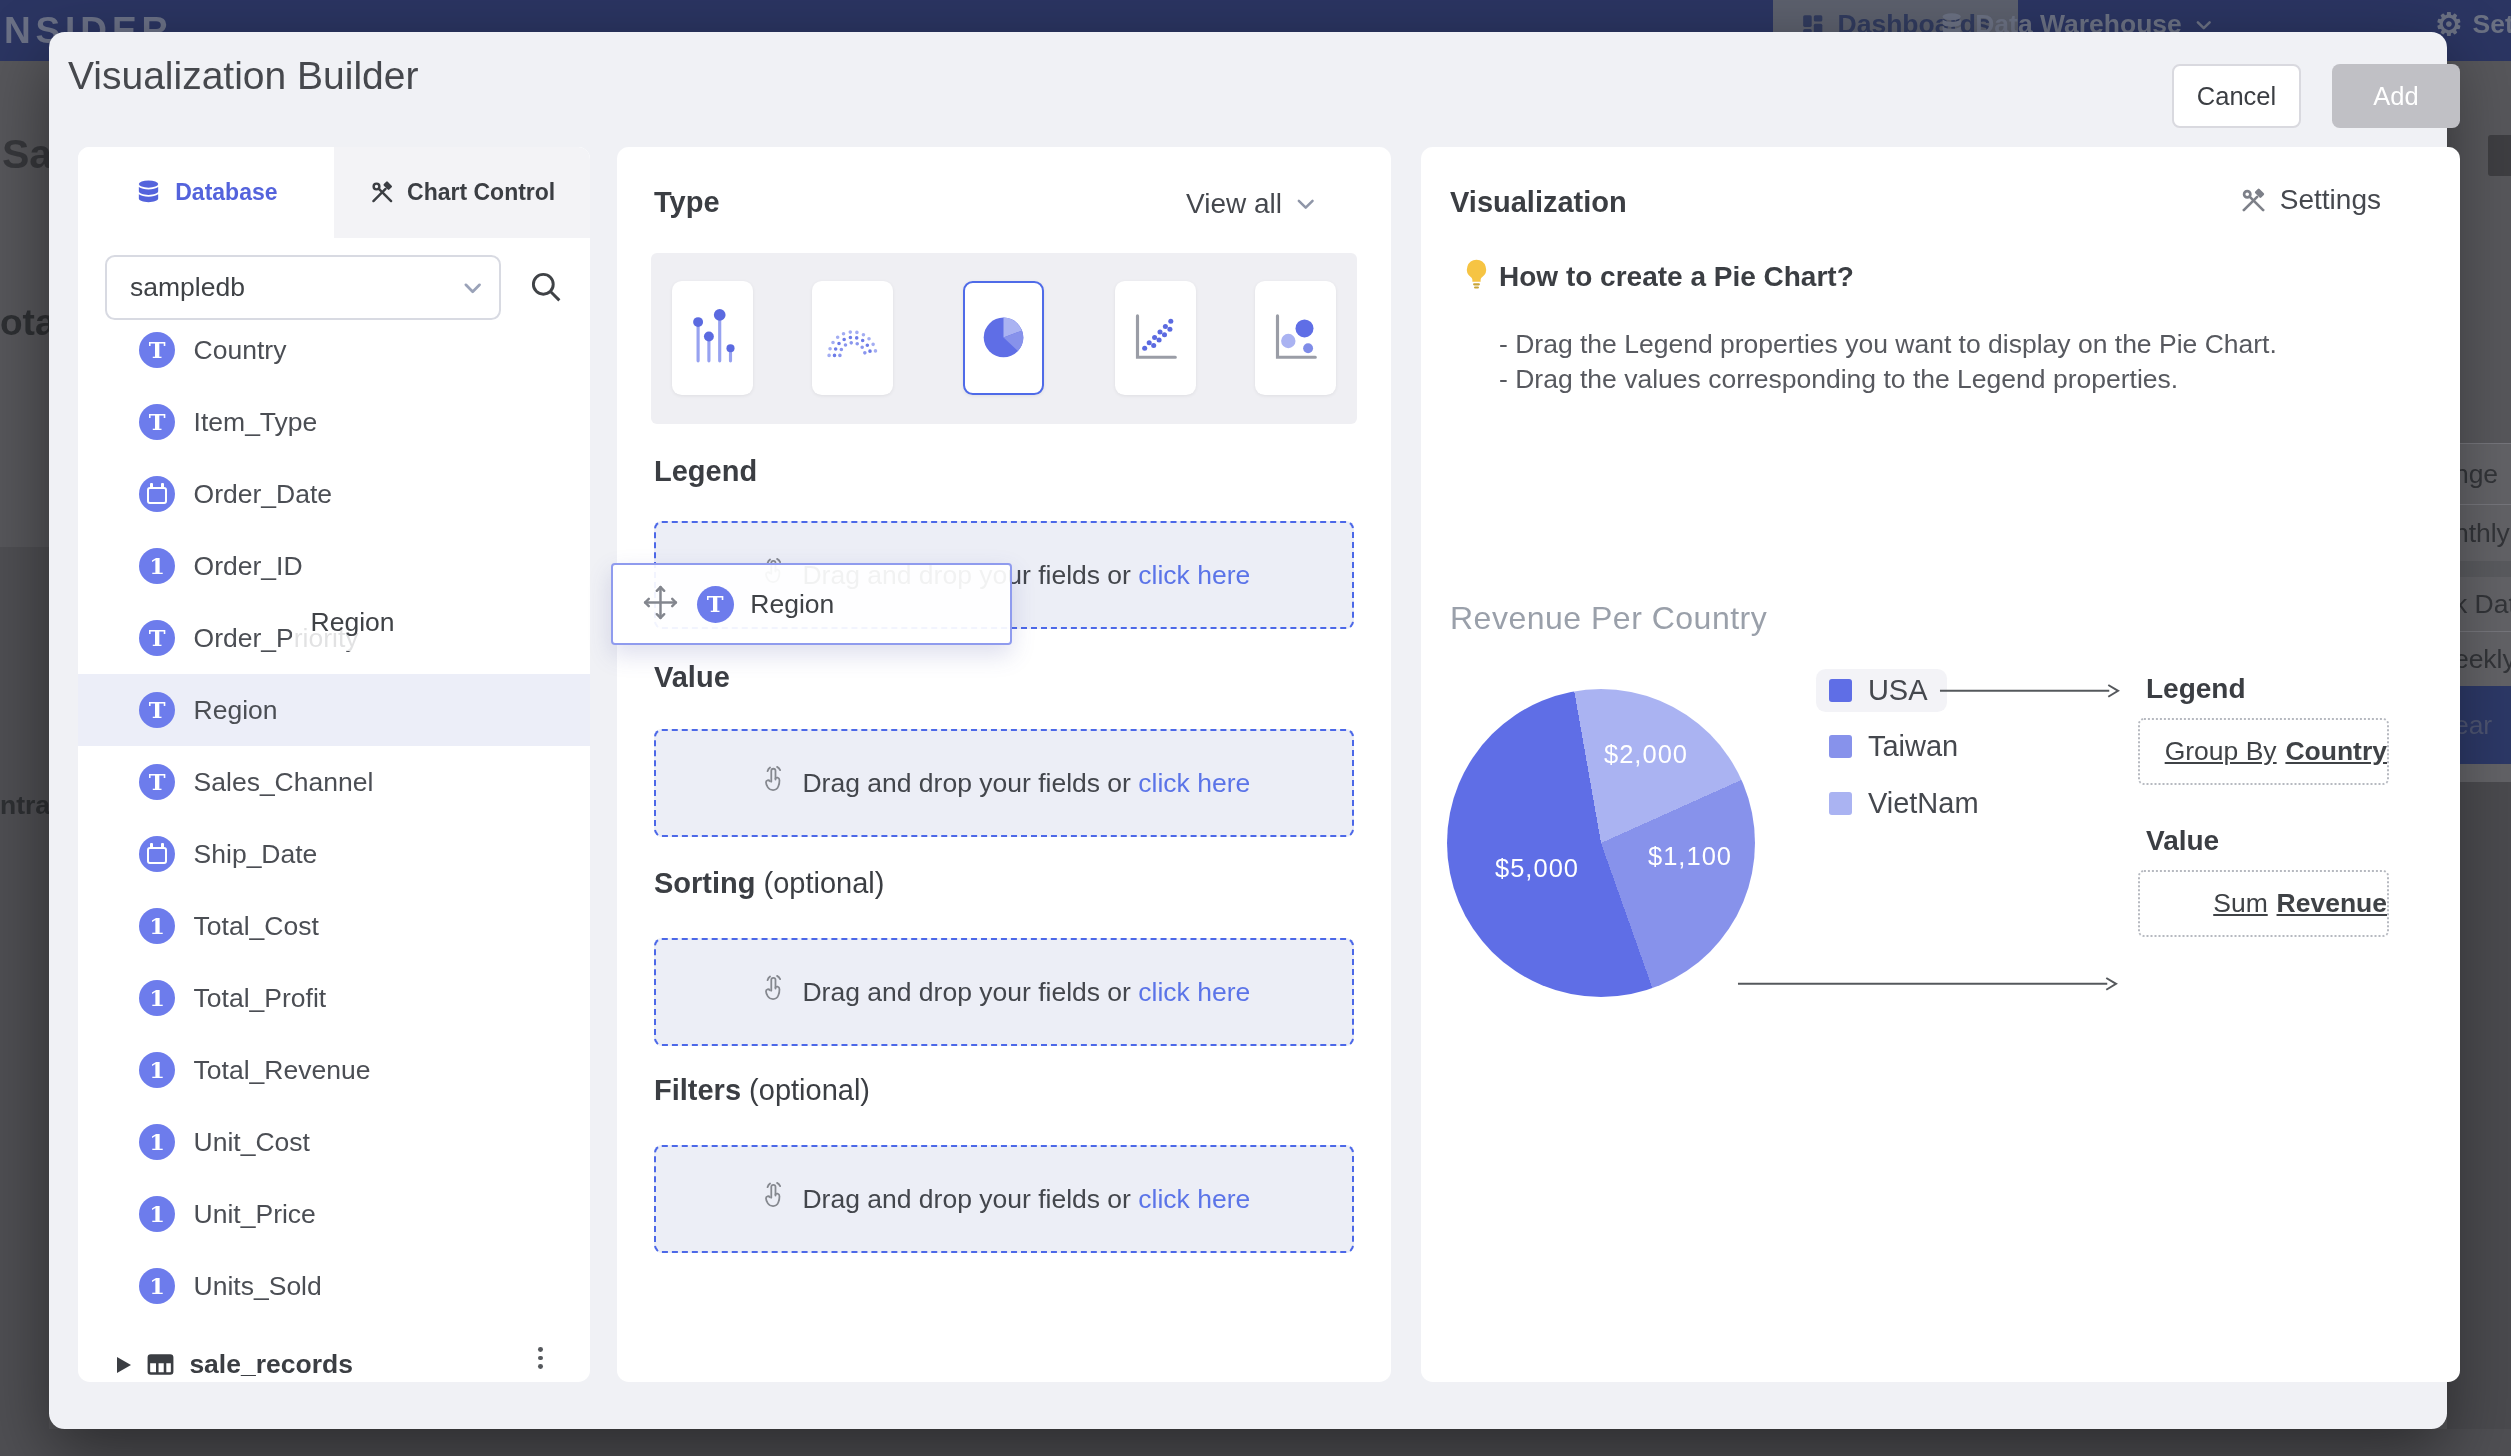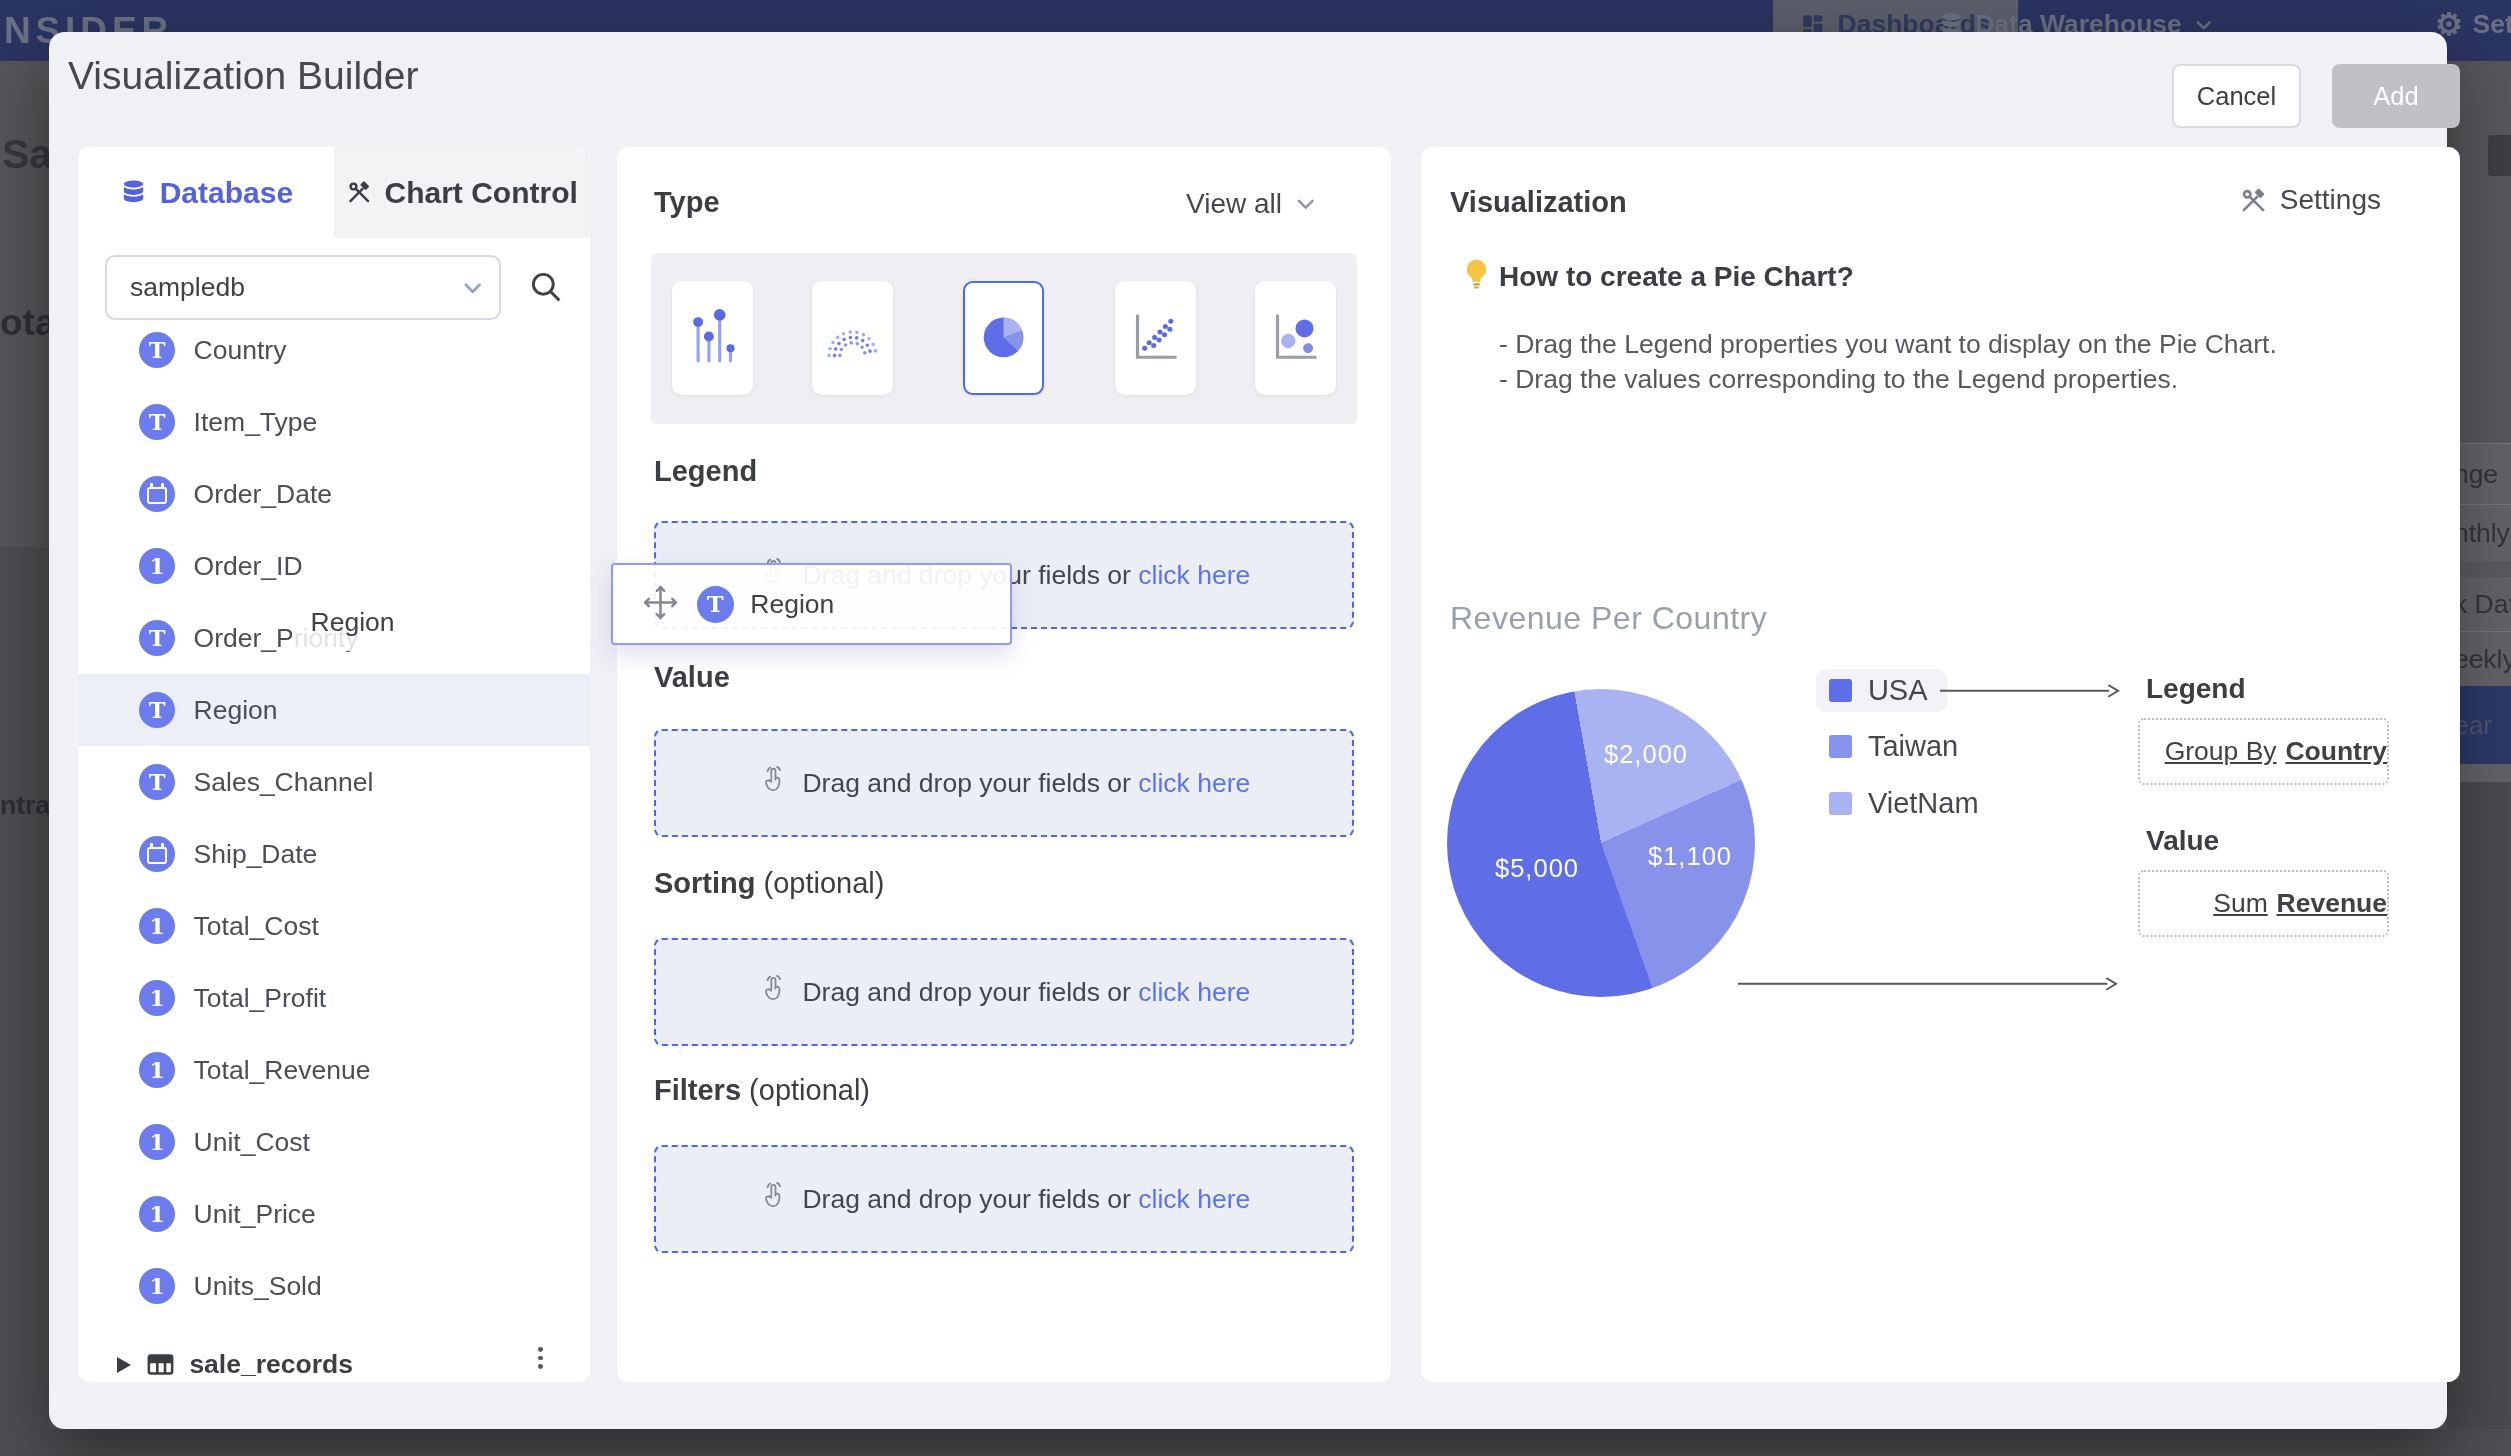--- a/index.html
+++ b/index.html
@@ -37,21 +37,21 @@
   .btn-cancel{left:2123px;width:129px;background:#fff;border:2px solid #d9d9df;color:#3b3e43}
   .btn-add{left:2283px;width:128px;background:#c0c0c5;color:#fff}
 
   .panel{position:absolute;top:115px;height:1235px;background:#fff;border-radius:11.8px;overflow:hidden}
   .p-left{left:29px;width:512px}
   .p-mid{left:568px;width:774px}
   .p-right{left:1372px;width:1039px}
 
   
   .tabs{position:absolute;left:0;top:0;width:512px;height:91px;display:flex}
-  .tab{width:256px;display:flex;align-items:center;justify-content:center;gap:11.8px;font-size:30px;font-weight:700;cursor:pointer}
+  .tab{width:256px;display:flex;align-items:center;justify-content:center;gap:11.8px;font-size:23px;font-weight:700;cursor:pointer}
   .tab-db{color:#5463dc;background:#fff}
   .tab-cc{color:#3b3e43;background:#f3f3f6;border-radius:0 11.8px 0 0;font-weight:600}
   .search-box{position:absolute;left:26.5px;top:108px;width:396px;height:65px;border:2px solid #d8dae2;border-radius:9.8px;
               background:#fff;box-sizing:border-box;display:flex;align-items:center}
   .search-box .val{margin-left:23.5px;font-size:26.5px;color:#3f4246}
   .search-box .chev{position:absolute;right:11.8px;top:16.7px}
   .search-ic{position:absolute;left:450px;top:122px;cursor:pointer}
   .field-list{position:absolute;left:0;top:167px;width:512px}
   .field-row{height:72px;display:flex;align-items:center;padding-left:61px;cursor:grab}
   .field-row.selected{background:#eceef8}

